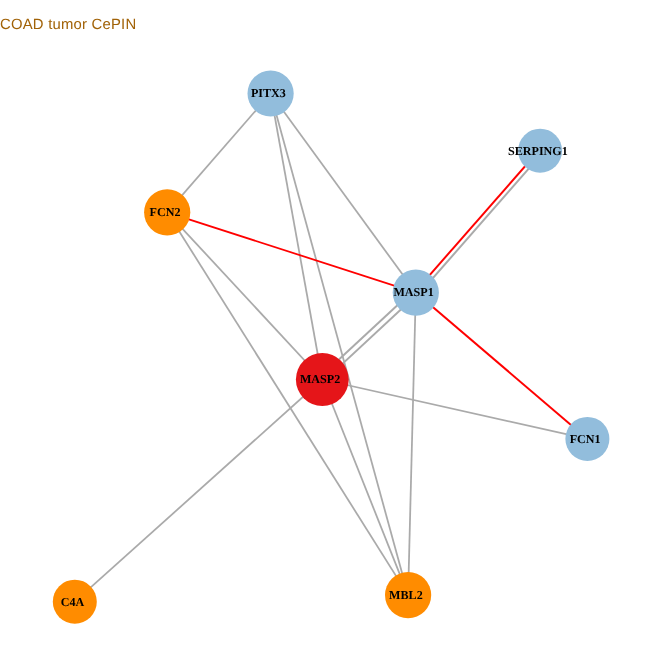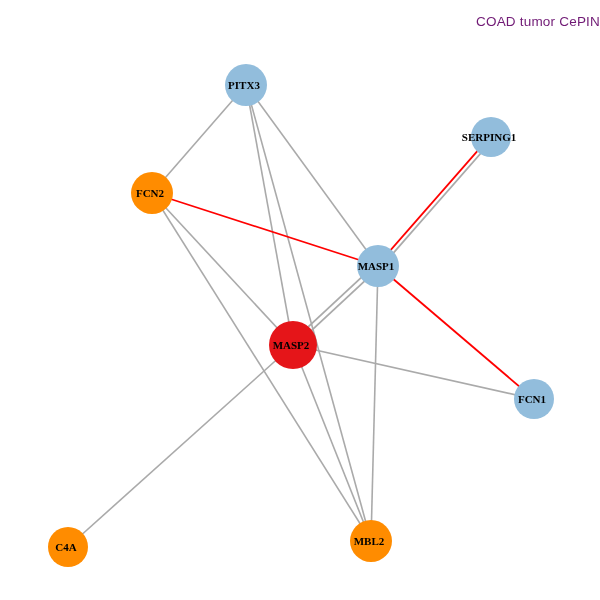--- a/index.html
+++ b/index.html
@@ -15,26 +15,26 @@
     width: 600px;
     height: 600px;
     background: #ffffff;
     overflow: hidden;
   }
   #graph-title {
     position: absolute;
     top: 14px;
     left: 0;
     width: 600px;
-    text-align: right;
+    text-align: left;
     font-family: "Liberation Sans", sans-serif;
     font-size: 13.5px;
     font-weight: normal;
     letter-spacing: 0.2px;
-    color: #701a75;
+    color: #a16207;
     white-space: nowrap;
   }
   #network-svg {
     position: absolute;
     top: 0;
     left: 0;
     width: 600px;
     height: 600px;
   }
   .edge-line {

